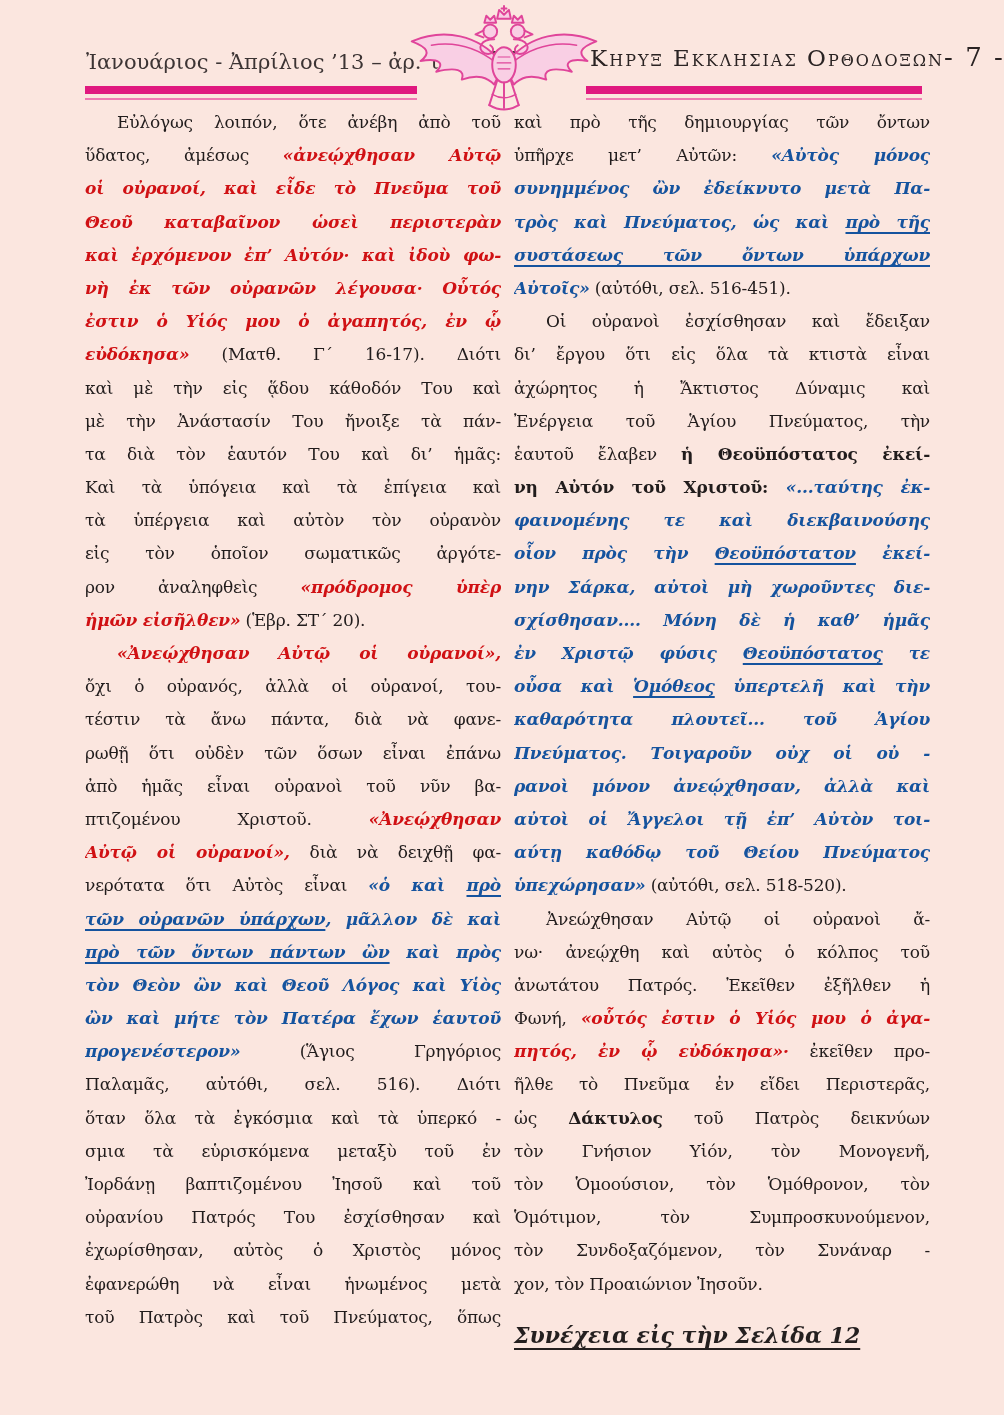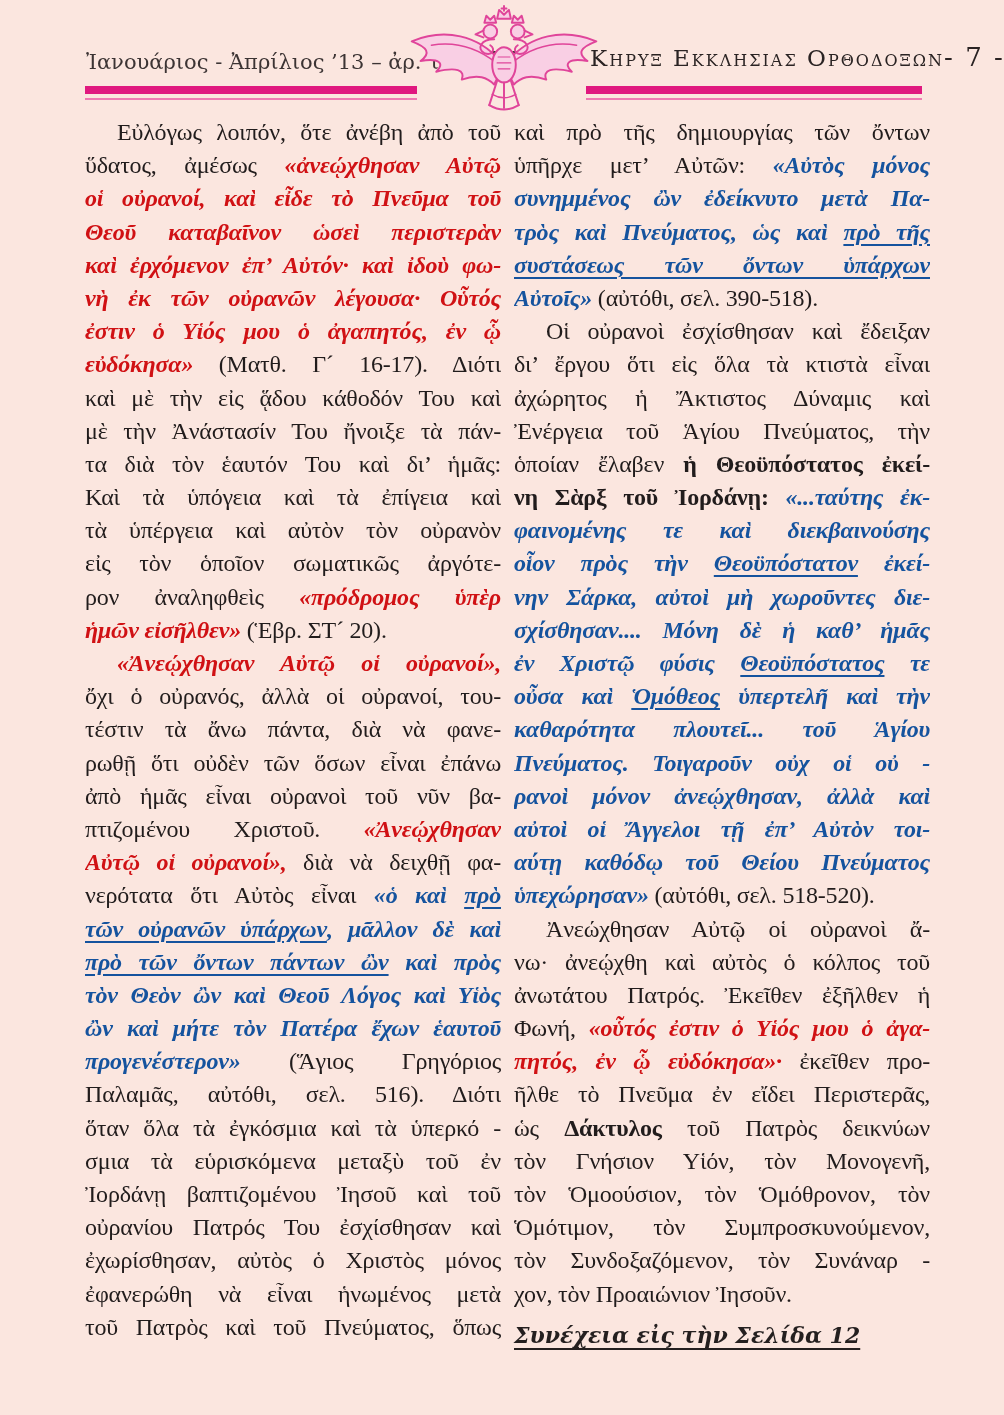--- a/index.html
+++ b/index.html
@@ -28,24 +28,23 @@
   }
   .hdr-page{font-size:26px;letter-spacing:2px;}
   .rule{position:absolute;top:86px;}
   .rule .bar{height:8px;background:var(--accent,#e0187f);}
   .rule .thin{height:2px;background:var(--accent-light,#ef7ab2);margin-top:4px;}
   .rule-left{left:85px;width:332px;}
   .rule-right{left:586px;width:336px;}
   .emblem{position:absolute;left:404px;top:4px;width:200px;height:108px;}
   
   .col{
-    position:absolute;top:116px;width:416px;
-    font-size:24px;color:var(--ink,#211c1c);
+    position:absolute;top:106px;width:416px;
+    font-size:17px;color:var(--ink,#211c1c);
     letter-spacing:-0.2px;
-    font-family:Liberation Serif, serif;
   }
   .col-left{left:85px;}
   .col-right{left:514px;}
   .line{
     height:33.2px;line-height:33.2px;
     text-align:justify;text-align-last:justify;
     overflow:hidden;
   }
   .line.nj{text-align-last:left;}
   .line.ind{text-indent:32px;}
@@ -158,27 +157,27 @@
       <div class="line"><span class="s-k">ἐχωρίσθησαν, αὐτὸς ὁ Χριστὸς μόνος</span></div>
       <div class="line"><span class="s-k">ἐφανερώθη νὰ εἶναι ἡνωμένος μετὰ</span></div>
       <div class="line"><span class="s-k">τοῦ Πατρὸς καὶ τοῦ Πνεύματος, ὅπως</span></div>
     </div>
   <div class="col col-right" id="col-right">
       <div class="line"><span class="s-k">καὶ πρὸ τῆς δημιουργίας τῶν ὄντων</span></div>
       <div class="line"><span class="s-k">ὑπῆρχε μετ’ Αὐτῶν: </span><span class="s-b">«Αὐτὸς μόνος</span></div>
       <div class="line"><span class="s-b">συνημμένος ὢν ἐδείκνυτο μετὰ Πα-</span></div>
       <div class="line"><span class="s-b">τρὸς καὶ Πνεύματος, ὡς καὶ </span><span class="s-bu">πρὸ τῆς</span></div>
       <div class="line"><span class="s-bu">συστάσεως τῶν ὄντων ὑπάρχων</span></div>
-      <div class="line nj"><span class="s-b">Αὐτοῖς»</span><span class="s-k"> (αὐτόθι, σελ. 390-518).</span></div>
+      <div class="line nj"><span class="s-b">Αὐτοῖς»</span><span class="s-k"> (αὐτόθι, σελ. 516-451).</span></div>
       <div class="line ind"><span class="s-k">Οἱ οὐρανοὶ ἐσχίσθησαν καὶ ἔδειξαν</span></div>
       <div class="line"><span class="s-k">δι’ ἔργου ὅτι εἰς ὅλα τὰ κτιστὰ εἶναι</span></div>
       <div class="line"><span class="s-k">ἀχώρητος ἡ Ἄκτιστος Δύναμις καὶ</span></div>
       <div class="line"><span class="s-k">Ἐνέργεια τοῦ Ἁγίου Πνεύματος, τὴν</span></div>
-      <div class="line"><span class="s-k">ὁποίαν ἔλαβεν </span><span class="s-kb">ἡ Θεοϋπόστατος ἐκεί-</span></div>
-      <div class="line"><span class="s-kb">νη Σὰρξ τοῦ Ἰορδάνῃ: </span><span class="s-b">«...ταύτης ἐκ-</span></div>
+      <div class="line"><span class="s-k">ἑαυτοῦ ἔλαβεν </span><span class="s-kb">ἡ Θεοϋπόστατος ἐκεί-</span></div>
+      <div class="line"><span class="s-kb">νη Αὐτόν τοῦ Χριστοῦ: </span><span class="s-b">«...ταύτης ἐκ-</span></div>
       <div class="line"><span class="s-b">φαινομένης τε καὶ διεκβαινούσης</span></div>
       <div class="line"><span class="s-b">οἷον πρὸς τὴν </span><span class="s-bu">Θεοϋπόστατον</span><span class="s-b"> ἐκεί-</span></div>
       <div class="line"><span class="s-b">νην Σάρκα, αὐτοὶ μὴ χωροῦντες διε-</span></div>
       <div class="line"><span class="s-b">σχίσθησαν.... Μόνη δὲ ἡ καθ’ ἡμᾶς</span></div>
       <div class="line"><span class="s-b">ἐν Χριστῷ φύσις </span><span class="s-bu">Θεοϋπόστατος</span><span class="s-b"> τε</span></div>
       <div class="line"><span class="s-b">οὖσα καὶ </span><span class="s-bu">Ὁμόθεος</span><span class="s-b"> ὑπερτελῆ καὶ τὴν</span></div>
       <div class="line"><span class="s-b">καθαρότητα πλουτεῖ... τοῦ Ἁγίου</span></div>
       <div class="line"><span class="s-b">Πνεύματος. Τοιγαροῦν οὐχ οἱ οὐ -</span></div>
       <div class="line"><span class="s-b">ρανοὶ μόνον ἀνεῴχθησαν, ἀλλὰ καὶ</span></div>
       <div class="line"><span class="s-b">αὐτοὶ οἱ Ἄγγελοι τῇ ἐπ’ Αὐτὸν τοι-</span></div>

